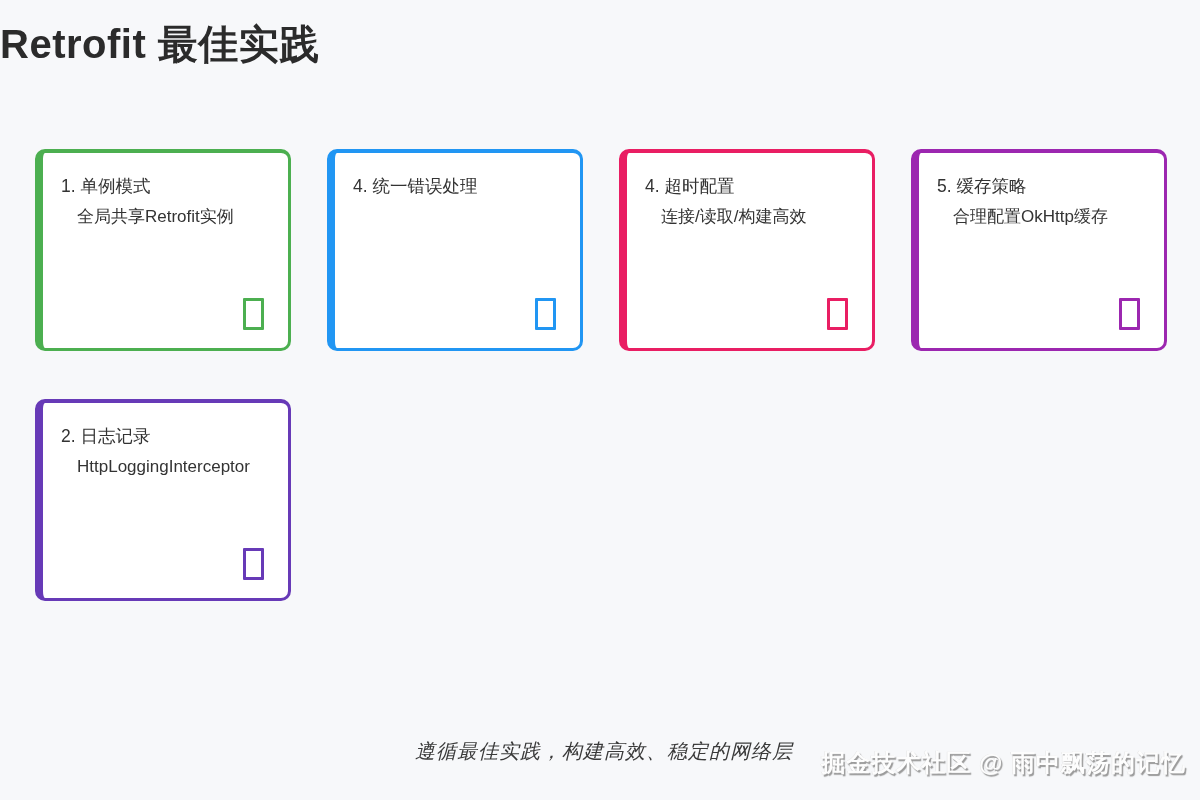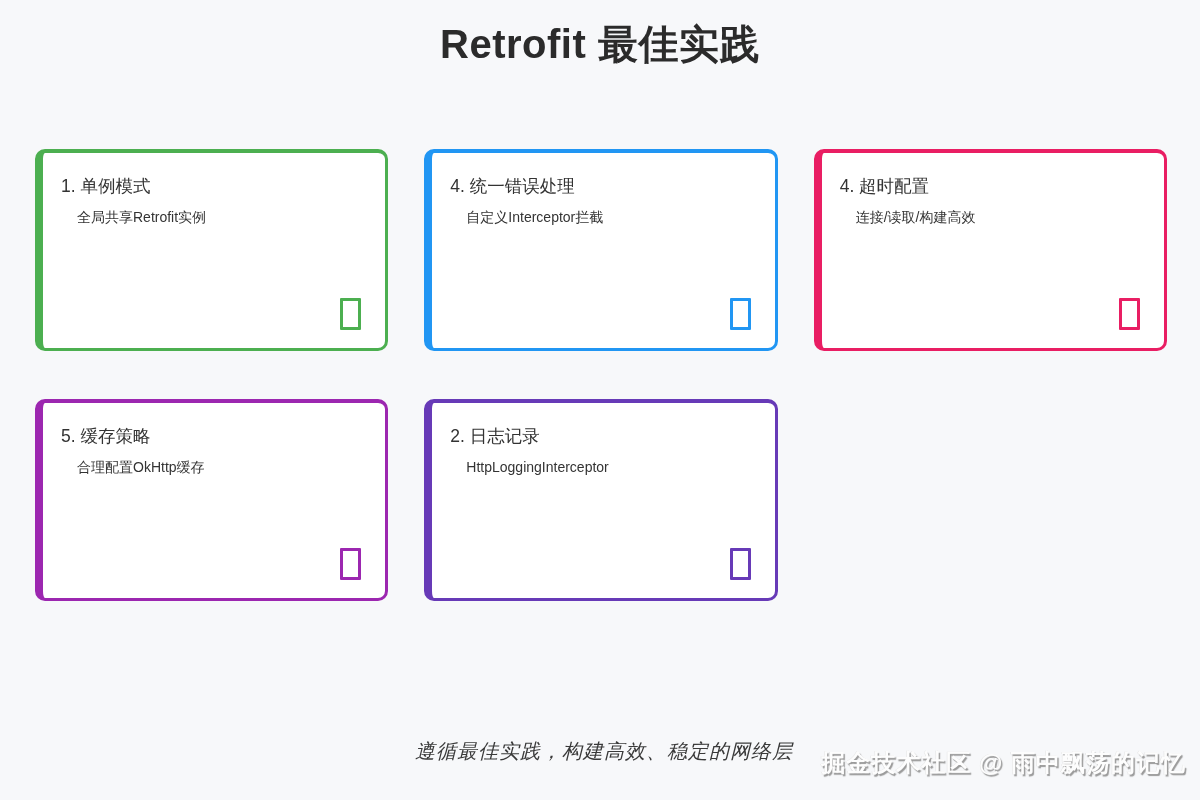--- a/index.html
+++ b/index.html
@@ -12,35 +12,34 @@
     position: relative;
     overflow: hidden;
     background: #f7f8fa;
     font-family: "Liberation Sans", "DejaVu Sans", sans-serif;
   }
   .page-title {
     position: absolute;
     top: 20px;
     left: 0;
     width: 100%;
-    text-align: center;
     font-size: 40px;
     line-height: 48px;
     font-weight: 700;
     color: #2b2b2b;
     margin: 0;
     letter-spacing: 0.5px;
   }
   .card-grid {
     position: absolute;
     left: 35px;
     right: 33px;
     top: 149px;
     display: grid;
-    grid-template-columns: repeat(3, 1fr);
+    grid-template-columns: repeat(4, 1fr);
     column-gap: 36px;
     row-gap: 48px;
   }
   .card {
     --accent: #888;
     position: relative;
     box-sizing: border-box;
     height: 202px;
     background: #ffffff;
     border: 3px solid var(--accent);
@@ -49,21 +48,21 @@
     border-radius: 10px;
   }
   .card-title {
     margin: 23px 18px 0 18px;
     font-size: 17.5px;
     line-height: 20px;
     color: #333333;
   }
   .card-subtitle {
     margin: 11px 18px 0 34px;
-    font-size: 14px;
+    font-size: 17px;
     line-height: 20px;
     color: #333333;
   }
   .tofu {
     position: absolute;
     right: 24px;
     bottom: 18px;
     width: 15px;
     height: 26px;
     border: 3px solid var(--accent);
@@ -99,21 +98,20 @@
 <div class="card-grid">
 
   <div class="card" style="--accent: #4caf50;">
     <div class="card-title">1. 单例模式</div>
     <div class="card-subtitle">全局共享Retrofit实例</div>
     <div class="tofu"></div>
   </div>
 
   <div class="card" style="--accent: #2196f3;">
     <div class="card-title">4. 统一错误处理</div>
-    <div class="card-subtitle">自定义Interceptor拦截</div>
     <div class="tofu"></div>
   </div>
 
 
   <div class="card" style="--accent: #e91e63;">
     <div class="card-title">4. 超时配置</div>
     <div class="card-subtitle">连接/读取/构建高效</div>
     <div class="tofu"></div>
   </div>
 

